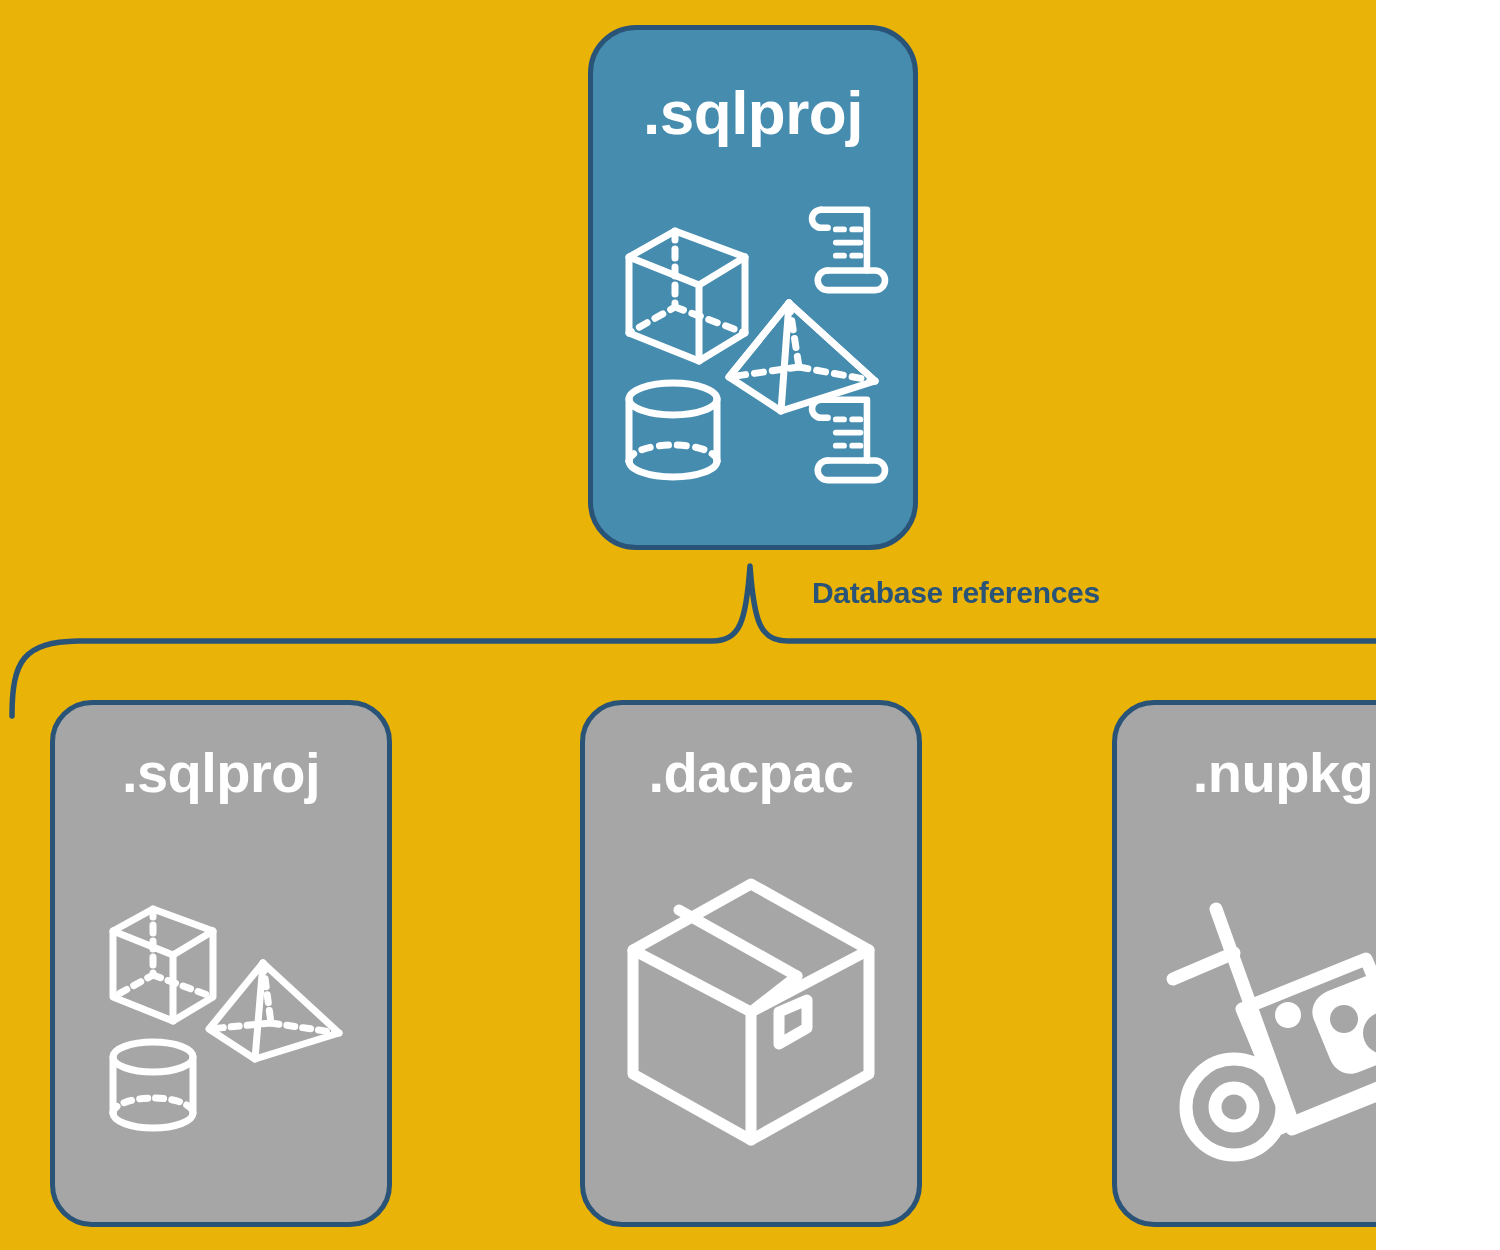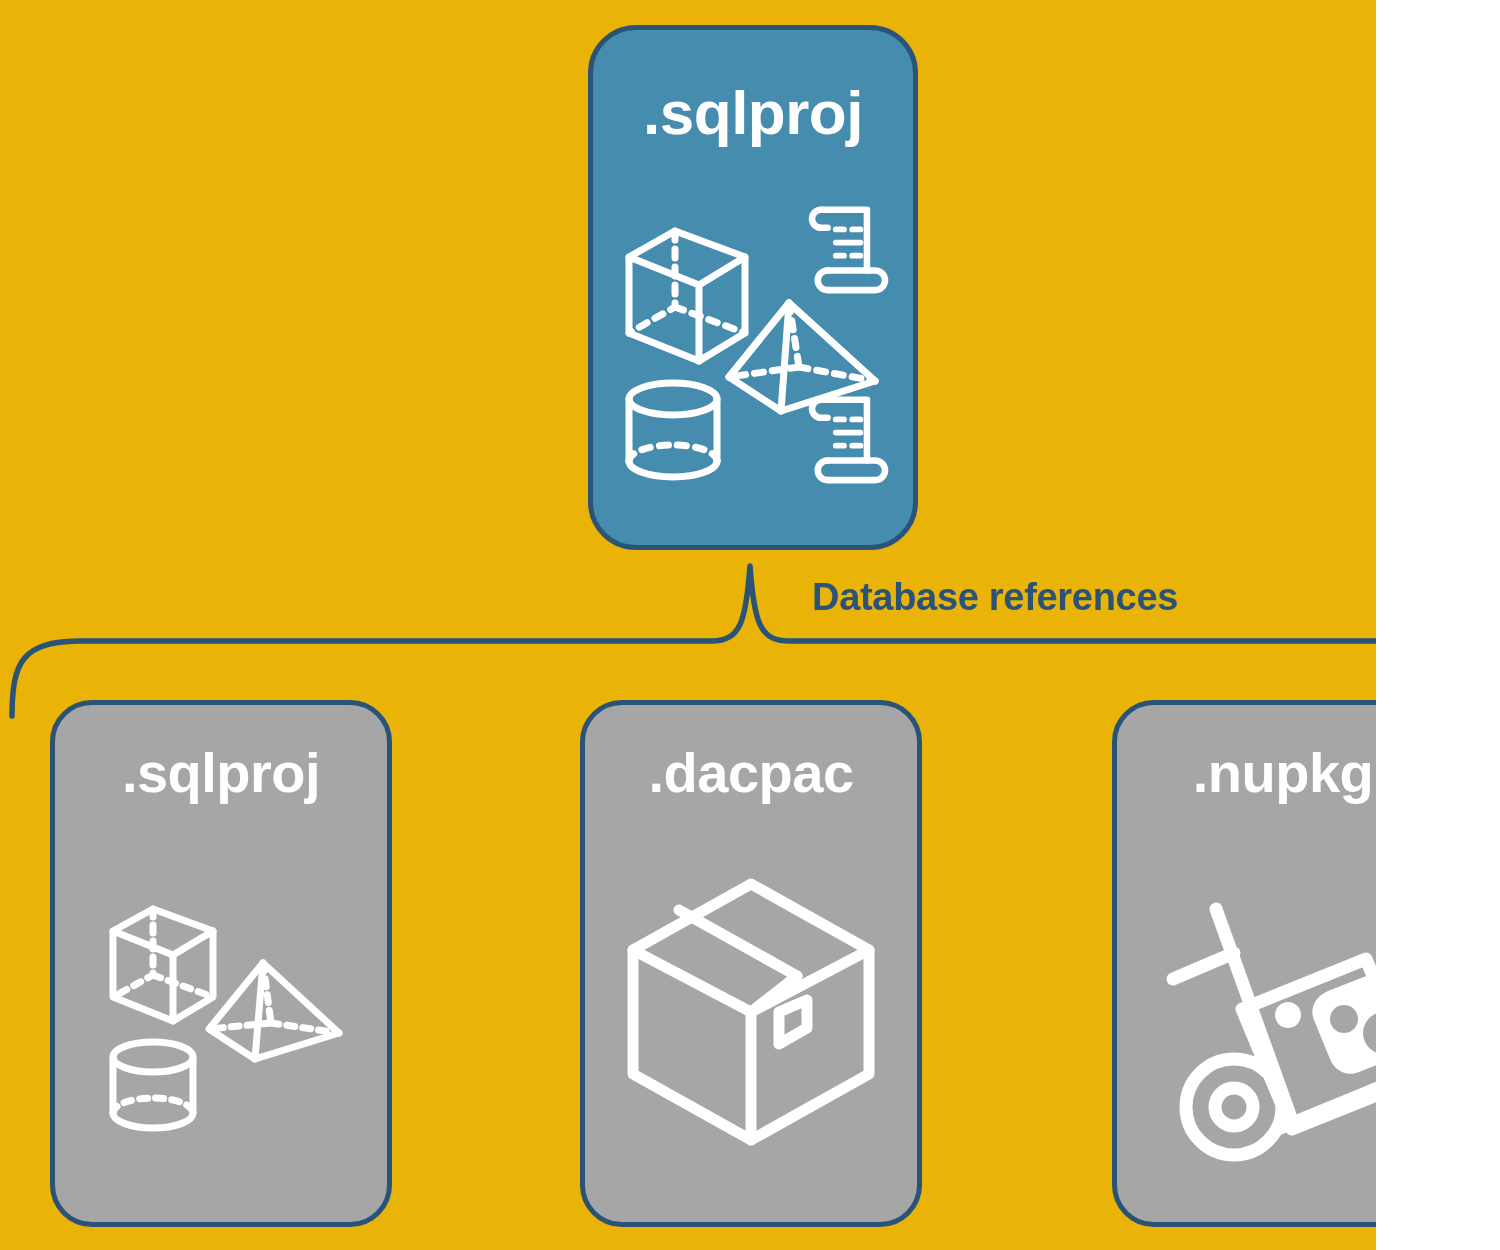--- a/index.html
+++ b/index.html
@@ -77,21 +77,21 @@
     display: flex;
     align-items: center;
     justify-content: center;
   }
   .icon-area svg { display: block; overflow: visible; }
 
   .brace-label {
     position: absolute;
     left: 812px;
     top: 578px;
-    font-size: 38px;
+    font-size: 30px;
     font-weight: bold;
     color: #2a5378;
     letter-spacing: -0.3px;
     white-space: nowrap;
     line-height: 1;
     user-select: none;
   }
 </style>
 </head>
 <body>

